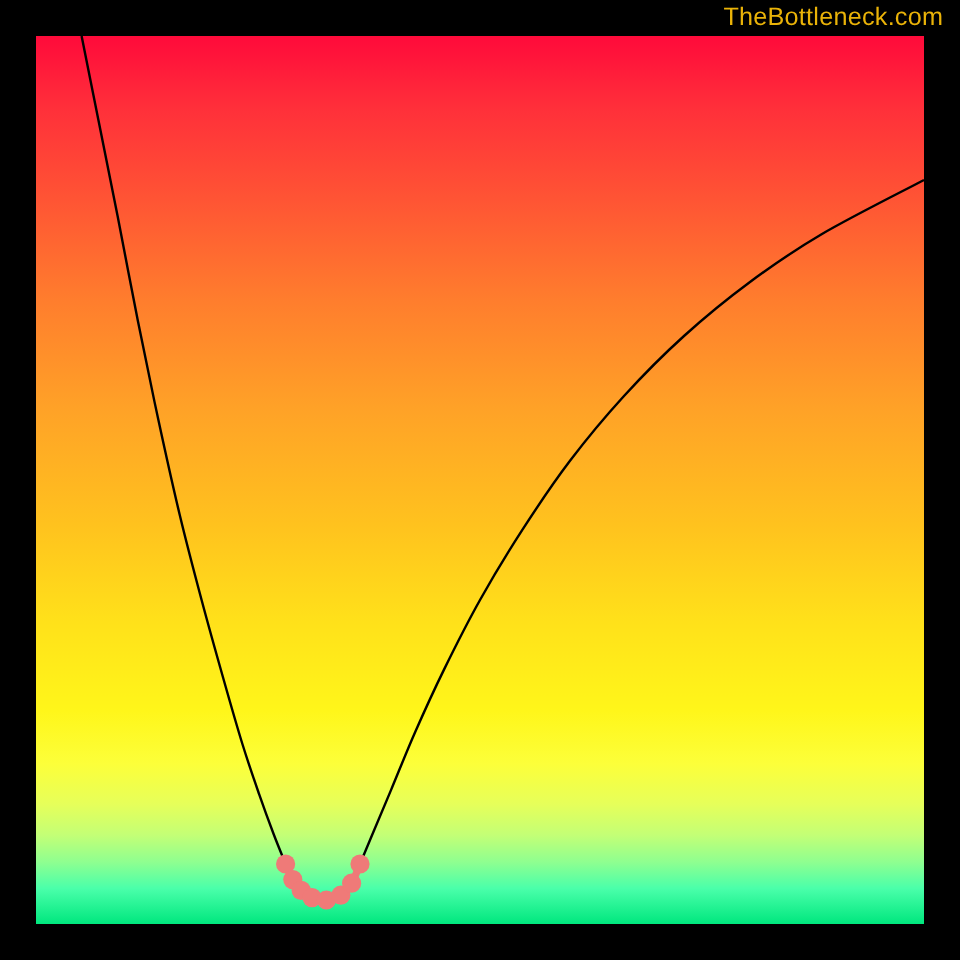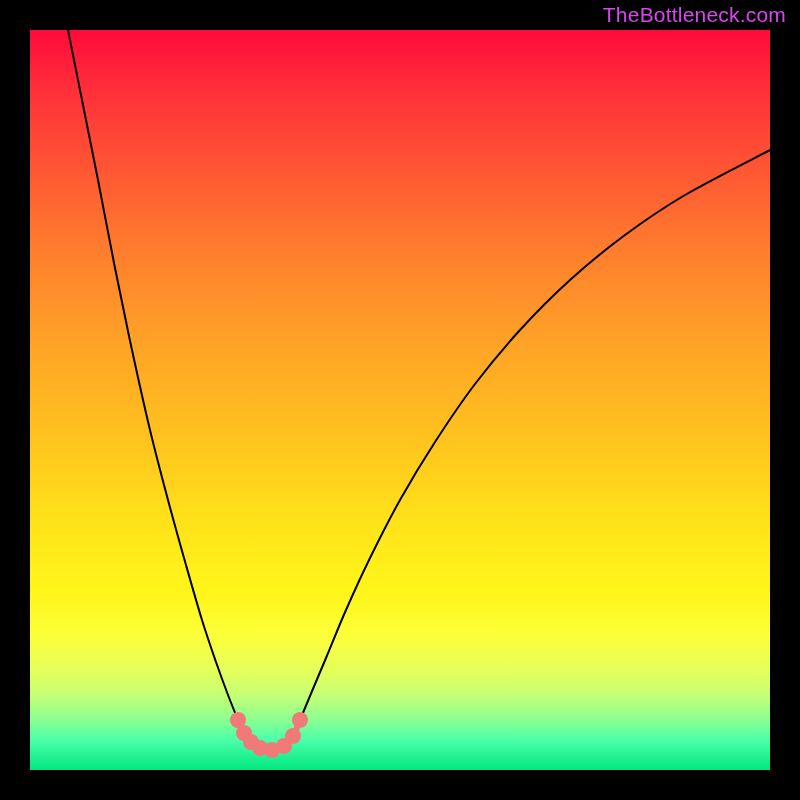--- a/index.html
+++ b/index.html
@@ -33,21 +33,21 @@
       #4affaa 96%,
       #00e77e 100%
     );
   }
   
   .frame { background: linear-gradient(to bottom,#ff0a3a 0%,#ff2f3a 8%,#ff5a33 20%,#ff7e2d 30%,#ffa227 42%,#ffc21e 55%,#ffe11a 66%,#fff61a 76%,#fcff3a 82%,#e6ff5a 86.5%,#c3ff76 90%,#8fff90 93%,#4affaa 96%,#00e77e 100%); }
   .watermark {
     position: absolute;
     top: 3px;
     right: 14px;
-    color: #d946ef;
+    color: #eab308;
     font-size: 21px;
     letter-spacing: 0.2px;
     font-weight: 500;
   }
   svg.plot {
     position: absolute;
     left: 0;
     top: 0;
     width: 740px;
     height: 740px;

